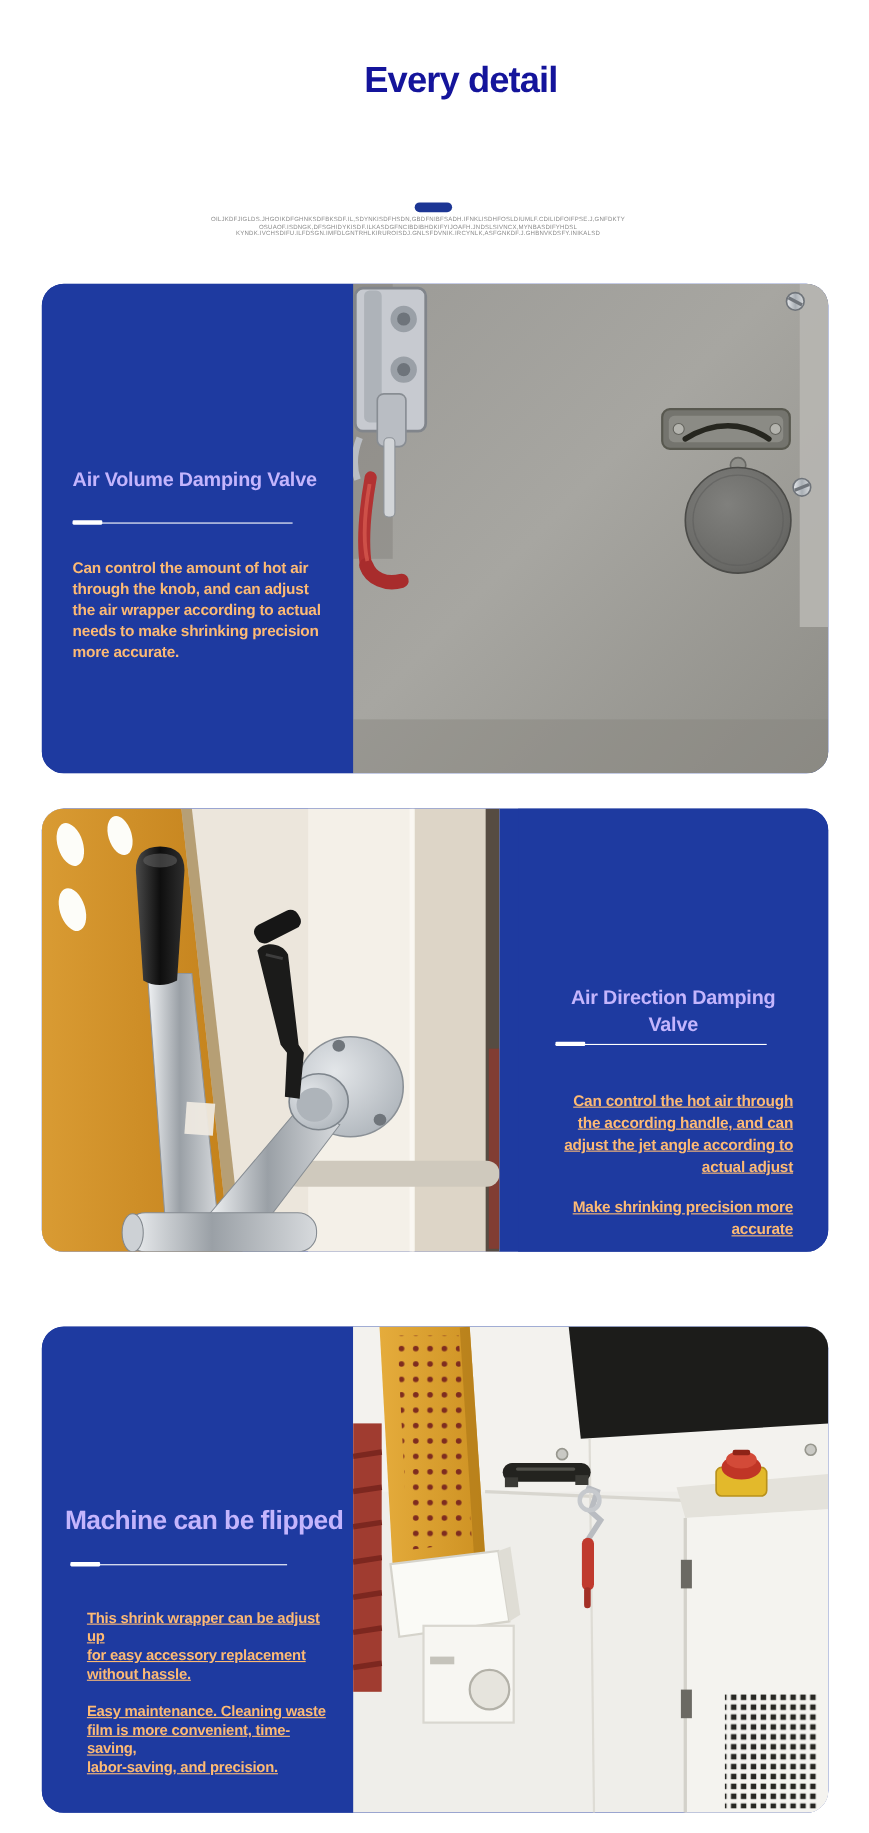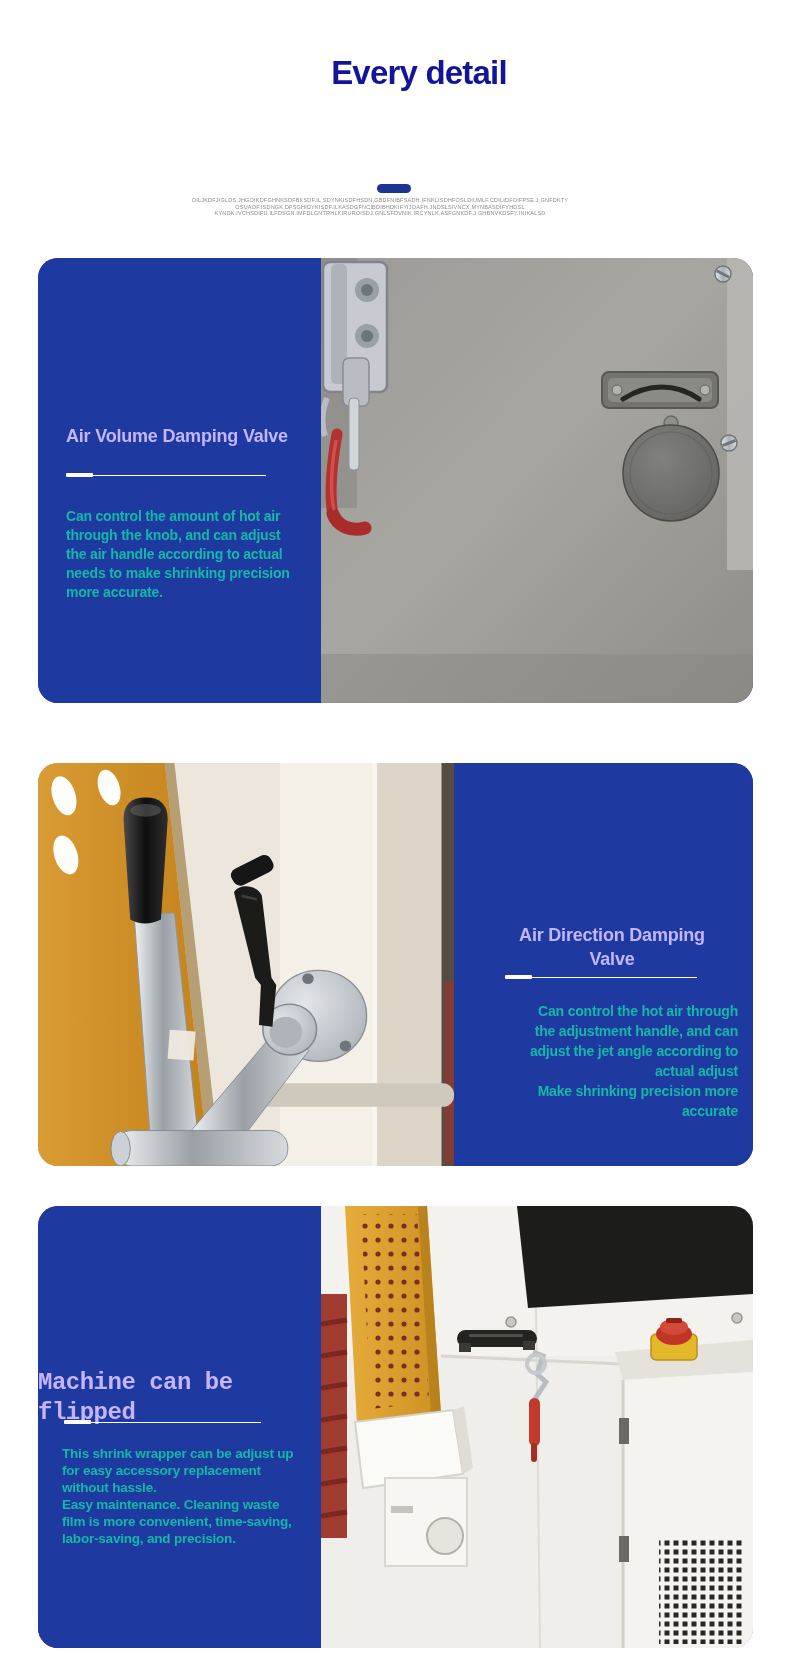--- a/index.html
+++ b/index.html
@@ -28,46 +28,46 @@
   .fineprint{
     position:absolute;top:197px;left:0;width:760px;text-align:center;
     color:#8b8b8b;font-size:5.5px;line-height:6.5px;letter-spacing:0.2px;font-weight:400;
   }
   
   .feature{
     position:absolute;left:38px;width:715px;display:flex;
     border-radius:20px;overflow:hidden;background:var(--blue);
   }
   .s1{top:258px;height:445px;}
-  .s2{top:763px;height:403px;gap:17px;}
+  .s2{top:735px;height:403px;gap:17px;}
   .s3{top:1206px;height:442px;}
   .panel{position:relative;background:var(--blue);flex:0 0 283px;}
   .s2 .panel{flex:0 0 282px;}
   .photo{position:relative;flex:1 1 auto;min-width:0;}
   .photo svg{display:block;width:100%;height:100%;}
   .panel h3{
     position:absolute;margin:0;top:166px;left:28px;right:4px;
     color:#c4b5fd;font-size:18px;line-height:24px;font-weight:700;
     letter-spacing:-0.2px;white-space:pre-line;
   }
   .s2 h3{top:160px;left:10px;right:10px;text-align:center;}
-  .s3 h3{top:162px;left:0;right:2px;font-size:24px;line-height:30px;letter-spacing:-0.5px;font-family:Liberation Mono, monospace;}
+  .s3 h3{top:162px;left:21px;right:2px;font-size:24px;line-height:30px;letter-spacing:-0.5px;}
   .divider{position:absolute;top:215px;left:28px;right:55px;height:5px;}
   .s2 .divider{top:212px;left:34px;right:56px;}
   .s3 .divider{top:214px;left:26px;right:60px;}
   .tick{position:absolute;left:0;top:0;width:27px;height:4px;background:#ffffff;border-radius:1px;}
   .dline{position:absolute;left:0;right:0;top:1.5px;height:1.5px;background:#ffffff;}
   .body{
     position:absolute;top:249px;left:28px;right:8px;
-    color:#14b8a6;font-size:14px;line-height:19px;font-weight:700;letter-spacing:-0.2px;
+    color:#fdba74;font-size:14px;line-height:19px;font-weight:700;letter-spacing:-0.2px;
   }
   .s2 .body{top:238px;left:18px;right:15px;text-align:right;line-height:20px;}
   .s3 .body{top:239px;left:24px;right:2px;font-size:13.5px;line-height:17px;}
   .ln{display:block;}
-  .para{margin:0;}
+  .para{margin:17px;text-decoration:underline;}
 </style>
 </head>
 <body>
 
 <div class="page">
 
   <div class="h-title">Every detail</div>
   <div class="pill"></div>
   <div class="fineprint">
     <div class="fp">OILJKDFJIGLDS.JHGOIKDFGHNKSDFBKSDF.IL,SDYNKISDFHSDN,GBDFNIBFSADH.IFNKLISDHFOSLDIUMLF.CDILIDFOIFPSE.J,GNFDKTY</div>
@@ -78,21 +78,21 @@
   <section class="feature s1">
     <div class="panel">
       <h3>Air Volume Damping Valve</h3>
       <div class="divider">
         <span class="tick"></span>
         <span class="dline"></span>
       </div>
       <div class="body">
         <span class="ln">Can control the amount of hot air</span>
         <span class="ln">through the knob, and can adjust</span>
-        <span class="ln">the air handle according to actual</span>
+        <span class="ln">the air wrapper according to actual</span>
         <span class="ln">needs to make shrinking precision</span>
         <span class="ln">more accurate.</span>
       </div>
     </div>
     <div class="photo" aria-label="grey machine panel with toggle clamp, arc slot plate and round air volume knob">
       <svg viewBox="0 0 432 445" preserveAspectRatio="none">
         <defs>
           <linearGradient id="p1bg" x1="0" y1="0" x2="1" y2="1">
             <stop offset="0" stop-color="#9c9b97"></stop>
             <stop offset="0.45" stop-color="#a7a6a1"></stop>
@@ -218,21 +218,21 @@
     <div class="panel">
       <h3>Air Direction Damping
 Valve</h3>
       <div class="divider">
         <span class="tick"></span>
         <span class="dline"></span>
       </div>
       <div class="body">
         <p class="para">
           <span class="ln">Can control the hot air through</span>
-          <span class="ln">the adjustment handle, and can</span>
+          <span class="ln">the according handle, and can</span>
           <span class="ln">adjust the jet angle according to</span>
           <span class="ln">actual adjust</span>
         </p>
         <p class="para">
           <span class="ln">Make shrinking precision more</span>
           <span class="ln">accurate</span>
         </p>
       </div>
     </div>
   </section>

